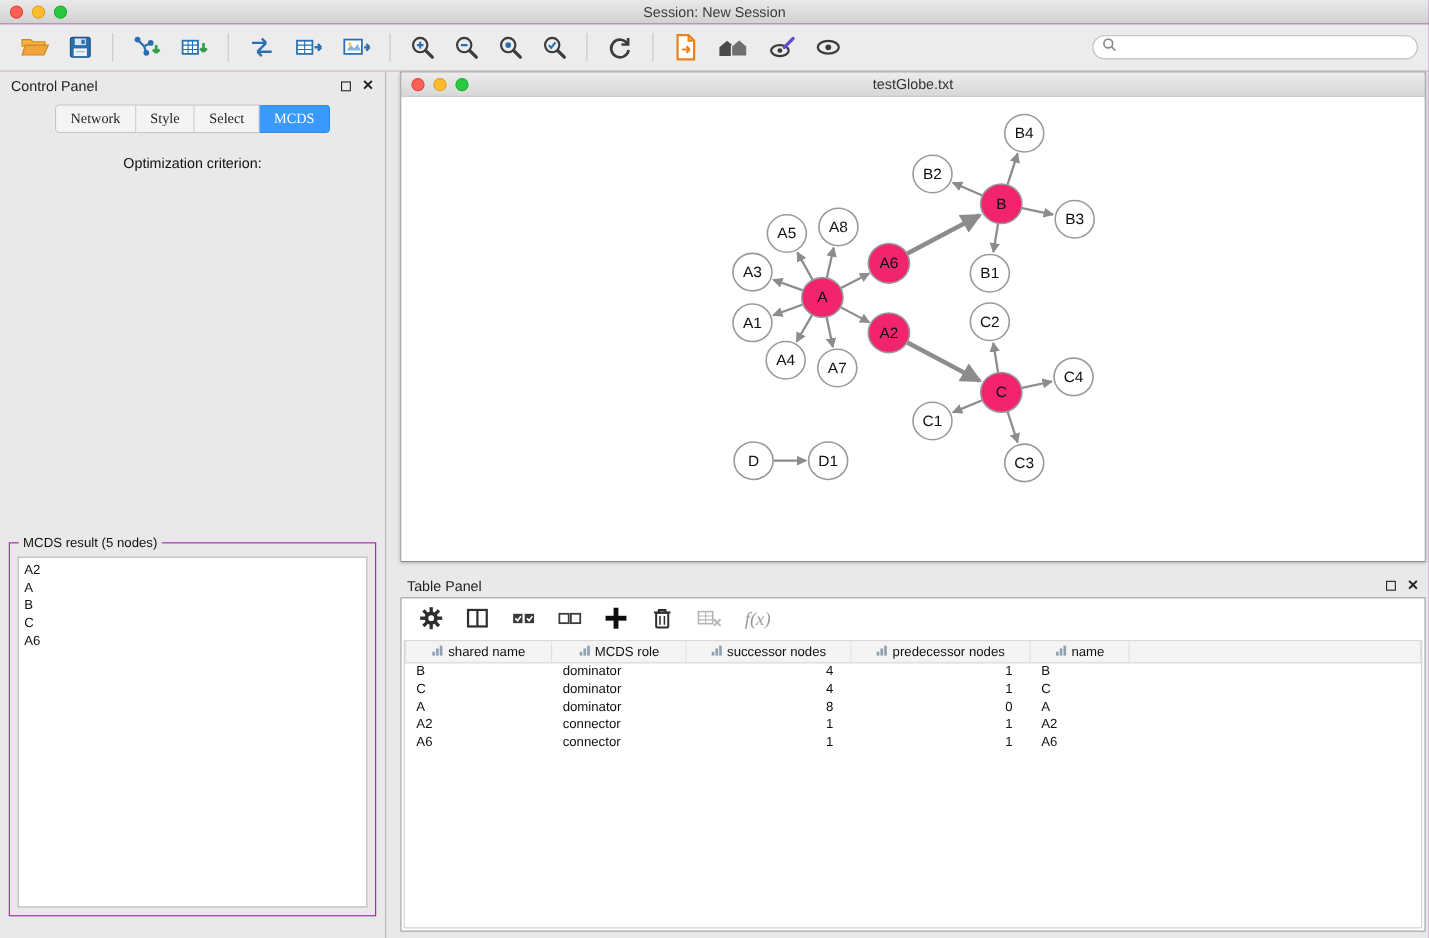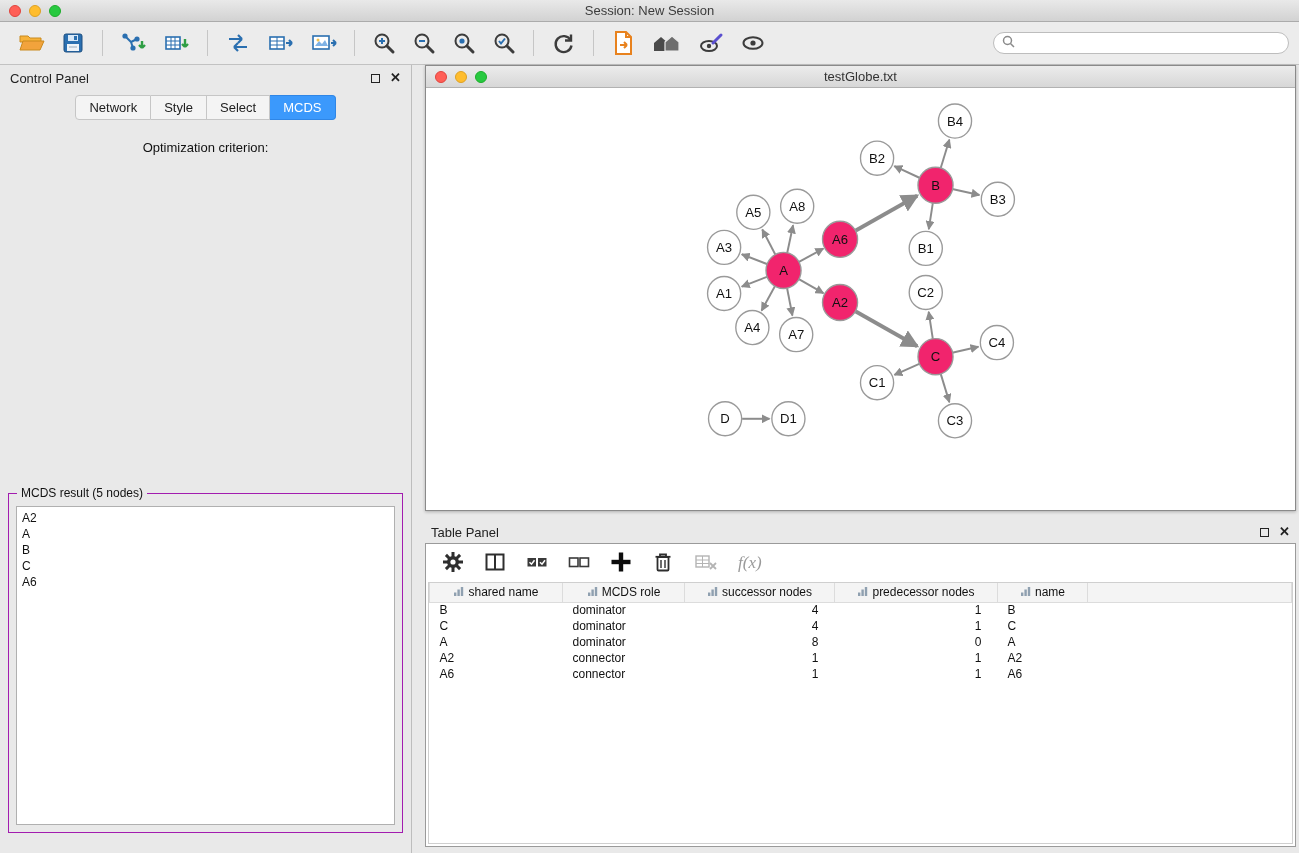--- a/index.html
+++ b/index.html
@@ -20,27 +20,27 @@
   .tbtn { background:none; border:none; padding:2px 4px; margin:0 4px; cursor:pointer; display:flex; align-items:center; }
   .tbtn svg { display:block; }
   .sep { width:1px; height:26px; background:#c6c6c6; margin:0 9px; flex:none; }
   .search-box { margin-left:auto; width:296px; height:22px; background:#fff; border:1px solid #bdbdbd; border-radius:12px; display:flex; align-items:center; padding:0 8px; }
   .search-box input { border:none; outline:none; flex:1; font-size:12px; background:transparent; margin-left:5px; font-family:"Liberation Sans",sans-serif; }
 
   
   .main { flex:1; display:flex; min-height:0; }
 
   
-  .control-panel { width:412px; flex:none; background:#e9e9e9; border-right:1px solid #bdbdbd; display:flex; flex-direction:column; }
+  .control-panel { width:351px; flex:none; background:#e9e9e9; border-right:1px solid #bdbdbd; display:flex; flex-direction:column; }
   .panel-header { height:26px; display:flex; align-items:center; padding:0 10px; font-size:13px; color:#222; }
   .panel-header .hdr-btns { margin-left:auto; display:flex; gap:10px; align-items:center; }
   .float-glyph { width:9px; height:9px; border:1.5px solid #222; display:inline-block; }
   .close-glyph { font-size:13px; font-weight:bold; color:#222; line-height:10px; }
   .cp-tabs { display:flex; justify-content:center; margin:4px 0 2px; }
-  .cp-tab { font-size:13px; color:#222; padding:4px 13px; background:#f4f4f4; border:1px solid #c6c6c6; border-left:none; cursor:pointer; }
+  .cp-tab { font-size:13px; color:#222; padding:4px 13px; background:#f4f4f4; border:1px solid #c6c6c6; border-left:none; cursor:pointer;font-family:Liberation Serif, serif; }
   .cp-tab:first-child { border-left:1px solid #c6c6c6; border-radius:4px 0 0 4px; }
   .cp-tab:last-child { border-radius:0 4px 4px 0; }
   .cp-tab.active { background:#3b99fc; border-color:#2f86e6; color:#fff; }
   .cp-body { flex:1; display:flex; flex-direction:column; text-align:center; min-height:0; }
   .opt-label { font-size:13px; color:#111; margin-top:18px; }
   .criterion-select { width:306px; height:23px; margin:10px auto 0; background:#fff; border:1px solid #b3b3b3; border-radius:4px; display:flex; align-items:center; cursor:pointer; }
   .criterion-select .val { flex:1; font-size:13px; text-align:left; padding-left:8px; color:#111; white-space:nowrap; overflow:hidden; }
   .stepper { width:19px; height:21px; border-radius:0 3px 3px 0; background:linear-gradient(#7db9f9,#3b8df2); display:flex; flex-direction:column; align-items:center; justify-content:center; color:#fff; font-size:7px; line-height:6px; }
   .btn-row { margin-top:12px; display:flex; justify-content:center; gap:24px; }
   .cp-btn { font-family:"Liberation Sans",sans-serif; font-size:13px; color:#111; background:linear-gradient(#ffffff,#f1f1f1); border:1px solid #b3b3b3; border-radius:4px; padding:3px 14px; cursor:pointer; }

